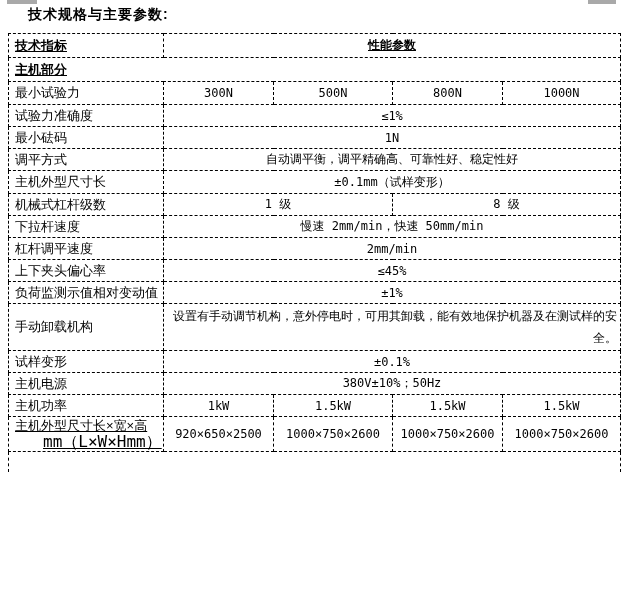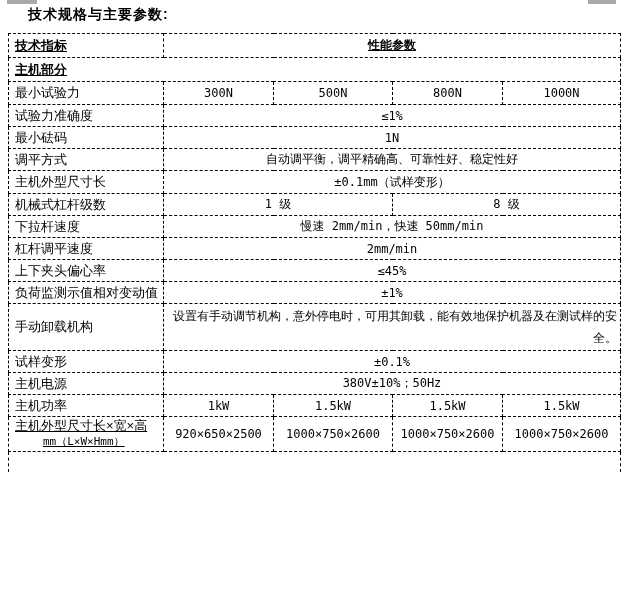--- a/index.html
+++ b/index.html
@@ -48,21 +48,21 @@
   }
   td.val.leftalign { text-align: right; padding-left: 8px; }
   .bold { font-weight: bold; font-size: 14px; }
   tr.h24 td { height: 24px; text-decoration: underline; }
   tr.h23 td { height: 23px; }
   tr.h46 td { height: 46px; }
   tr.h34 td { height: 34px; }
   tr.h20 td { height: 20px; border-bottom: none; }
   td.wrap { white-space: normal; line-height: 22px; }
   .lab2line { line-height: 16px; white-space: normal; text-decoration: underline; }
-  .lab2line .l2 { font-family: "DejaVu Sans Mono", monospace; font-size: 11px; padding-left: 28px; }
+  .lab2line .l2 { font-family: "DejaVu Sans Mono", monospace; font-size: 16px; padding-left: 28px; }
 </style>
 </head>
 <body>
 
 <div class="corner-bar left"></div>
 <div class="corner-bar right"></div>
 
 <div class="doc-title">技术规格与主要参数:</div>
 
 <table class="spec">

